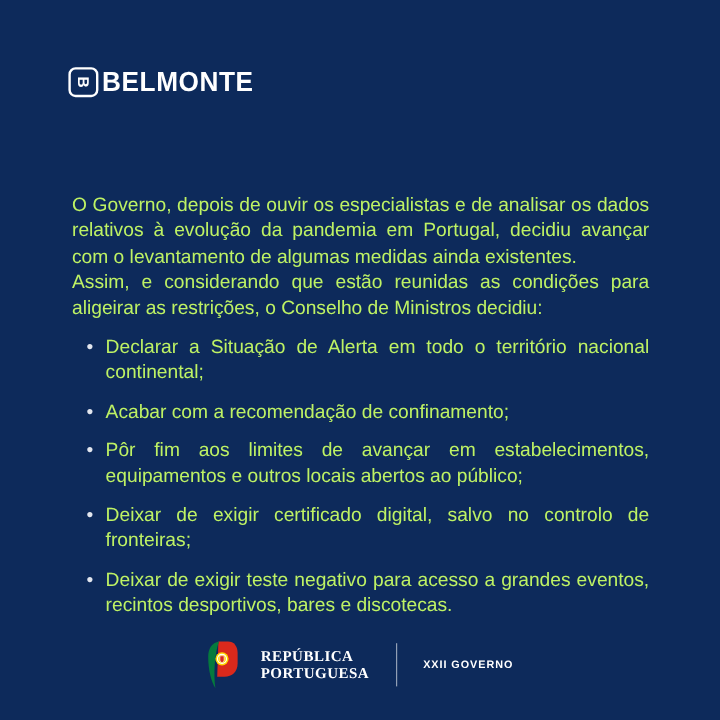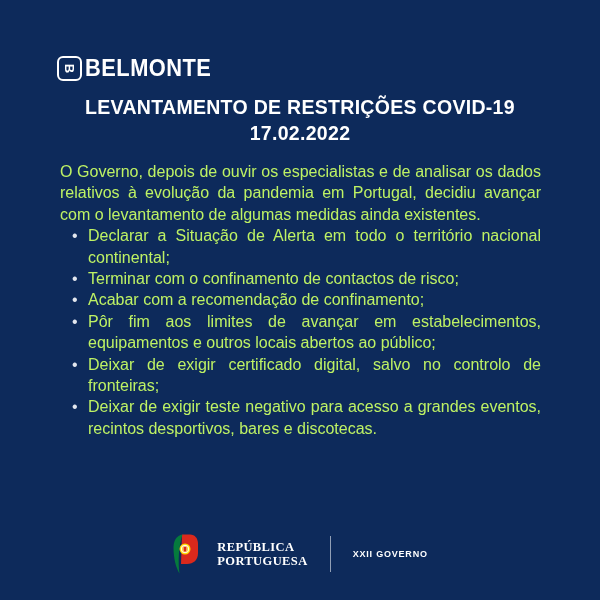--- a/index.html
+++ b/index.html
@@ -77,20 +77,21 @@
   }
   .body-block p { margin: 0; }
   .body-block ul {
     list-style: none;
     margin: 0;
     padding: 0 0 0 28px;
   }
   .body-block li {
     position: relative;
     text-align: justify;
+    margin-top: 11px;
   }
   .body-block li::before {
     content: "\2022";
     position: absolute;
     left: -16px;
     top: 0;
     color: #e2e6ee;
   }
 
   
@@ -132,30 +133,26 @@
 
 <div class="poster">
 
   <div class="brand">
     <div class="brand-icon">
       <span>B</span>
     </div>
     <div class="brand-name">BELMONTE</div>
   </div>
 
-  <div class="title-block">
-    <div>LEVANTAMENTO DE RESTRIÇÕES COVID-19</div>
-    <div>17.02.2022</div>
-  </div>
 
   <div class="body-block">
     <p>O Governo, depois de ouvir os especialistas e de analisar os dados relativos à evolução da pandemia em Portugal, decidiu avançar com o levantamento de algumas medidas ainda existentes.</p>
+    <p>Assim, e considerando que estão reunidas as condições para aligeirar as restrições, o Conselho de Ministros decidiu:</p>
     <ul>
         <li>Declarar a Situação de Alerta em todo o território nacional continental;</li>
-        <li>Terminar com o confinamento de contactos de risco;</li>
         <li>Acabar com a recomendação de confinamento;</li>
         <li>Pôr fim aos limites de avançar em estabelecimentos, equipamentos e outros locais abertos ao público;</li>
         <li>Deixar de exigir certificado digital, salvo no controlo de fronteiras;</li>
         <li>Deixar de exigir teste negativo para acesso a grandes eventos, recintos desportivos, bares e discotecas.</li>
       </ul>
   </div>
 
   <div class="footer">
     <svg class="flag-icon" viewBox="0 0 54 84" aria-hidden="true">
 

